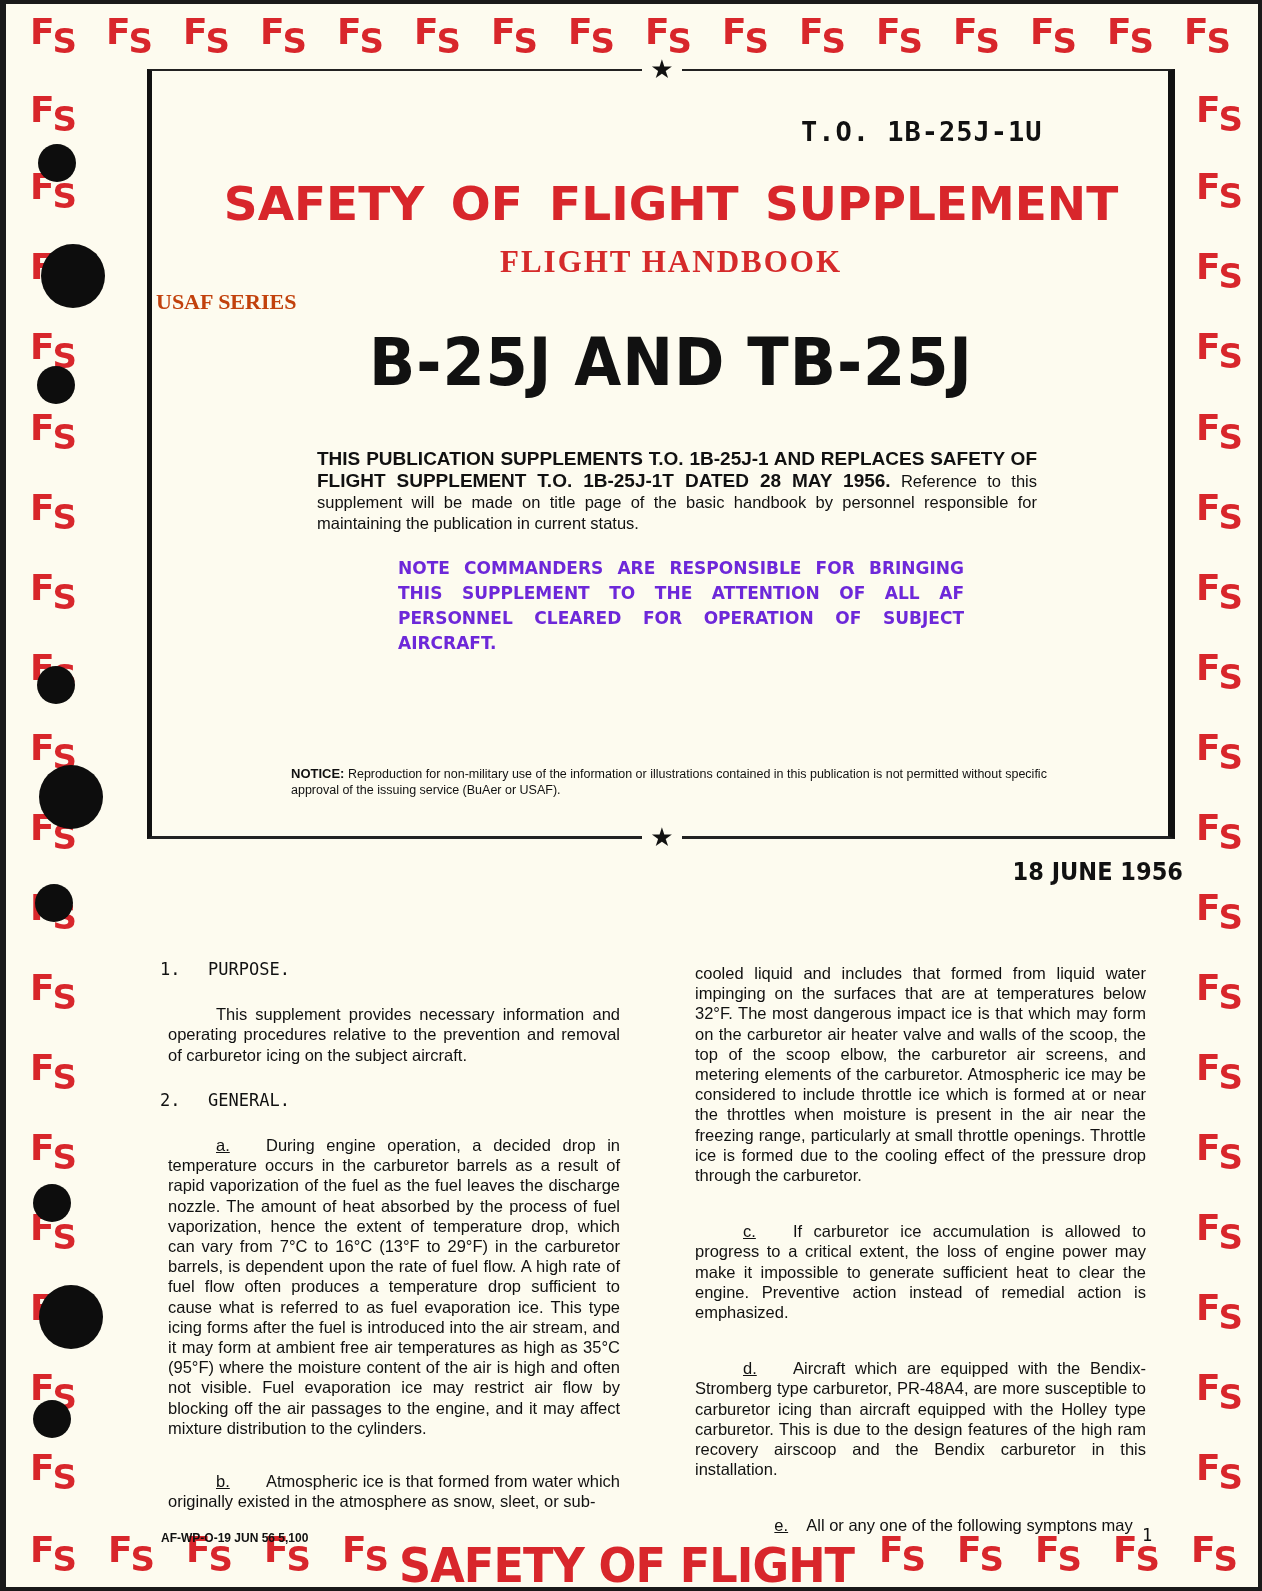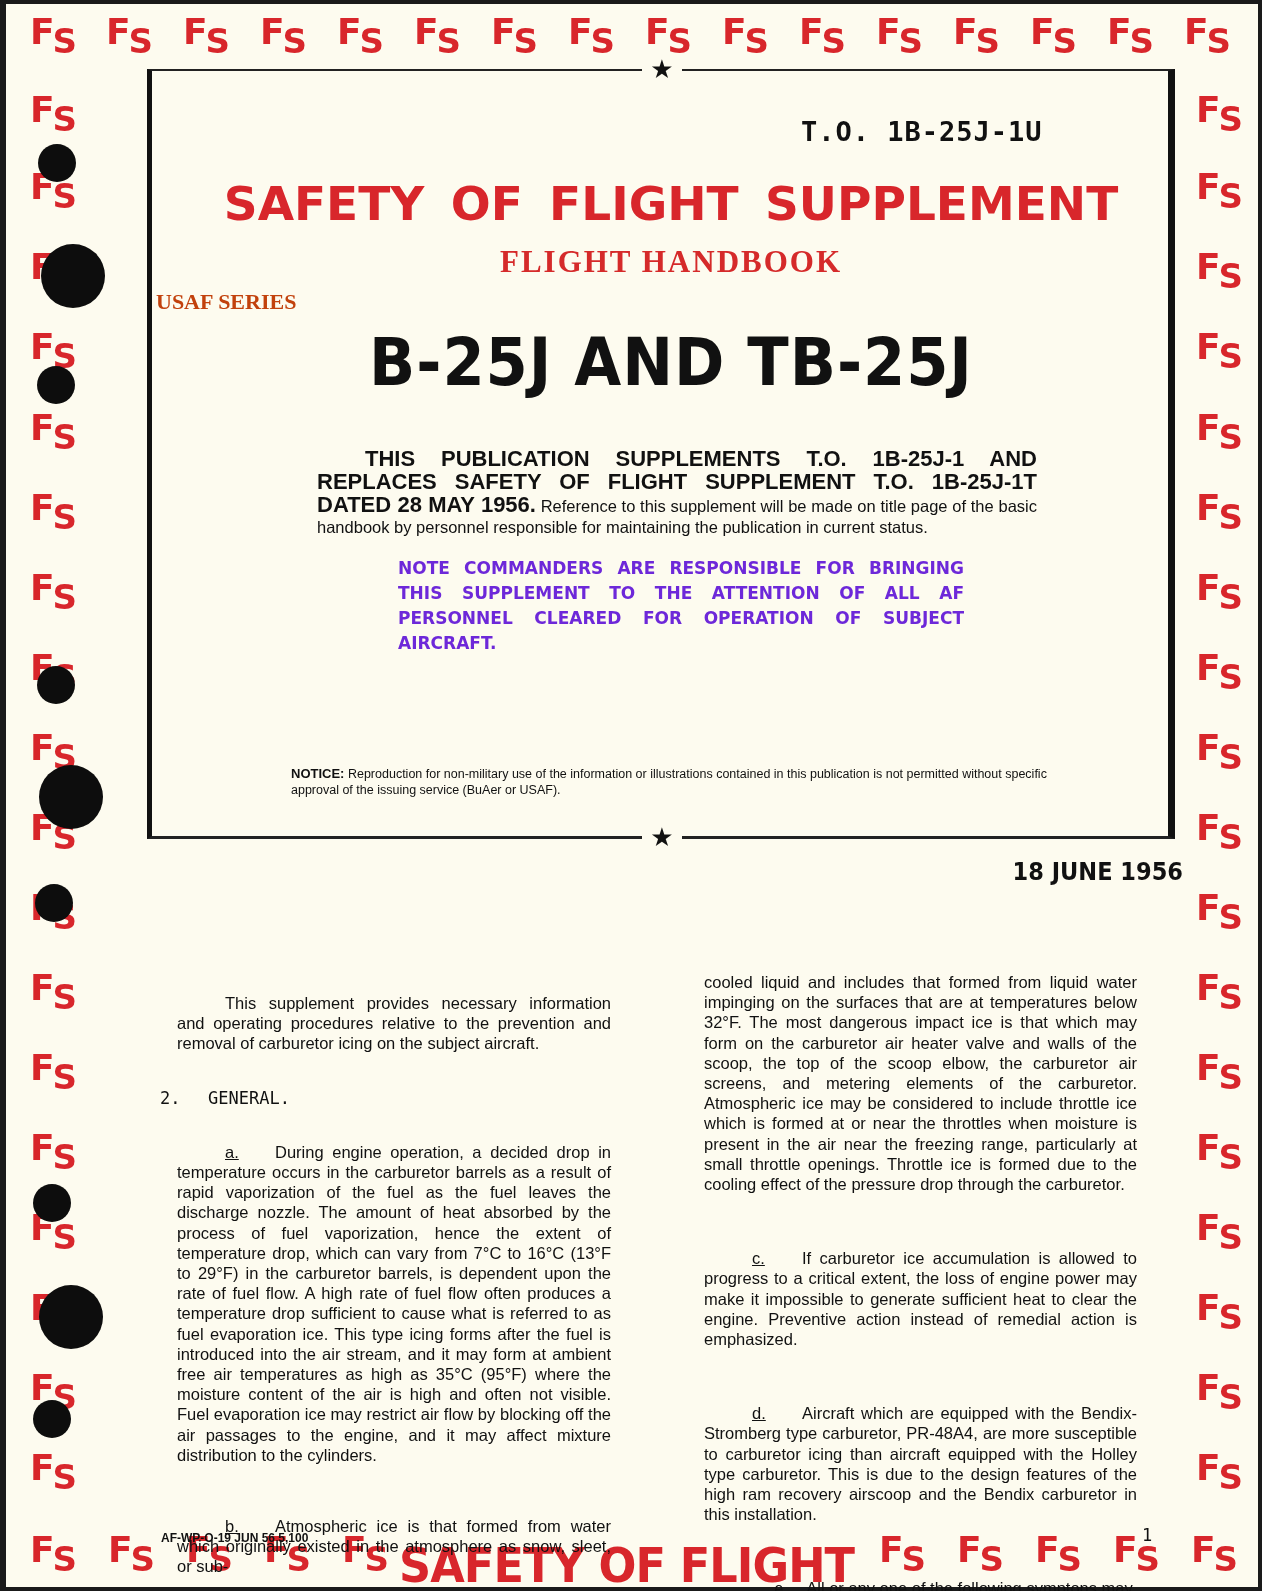--- a/index.html
+++ b/index.html
@@ -53,21 +53,21 @@
     transform: scaleX(0.92);
   }
   .aircraft-label {
     left: 150px; width: 1030px; top: 406px; text-align: center; color: #111;
     font-family: "Liberation Sans", sans-serif; font-weight: bold; font-size: 22px;
   }
   .intro {
     left: 311px; width: 720px; top: 444px; color: #111; font-size: 16.5px; line-height: 21px;
     font-family: "Liberation Sans", sans-serif; text-align: justify;
   }
-  .intro b { font-size: 22px; margin-left: 48px; }
+  .intro b { font-size: 19px; }
   .note-red {
     left: 392px; width: 566px; top: 552px; color: #6d28d9; font-weight: bold;
     font-family: "DejaVu Sans", sans-serif; font-size: 17px; line-height: 25px;
     text-align: justify; text-align-last: justify;
   }
   .authority {
     left: 150px; width: 1030px; top: 677px; text-align: center; color: #111; font-weight: bold;
     font-size: 12.5px; line-height: 16px; font-family: "Liberation Sans", sans-serif;
   }
   .notice {
@@ -80,21 +80,21 @@
     font-family: "DejaVu Sans", sans-serif; font-size: 25px; transform: scaleX(0.9); transform-origin: right;
   }
   .col {
     position: absolute; color: #111; font-family: "Liberation Sans", sans-serif;
     font-size: 16.5px; line-height: 20.2px; text-align: justify;
   }
   .col-left { left: 154px; width: 468px; top: 955px; }
   .col-right { left: 681px; width: 467px; top: 951px; }
   .heading { font-family: "DejaVu Sans Mono", monospace; font-size: 17px; margin: 0; }
   .heading .num { display: inline-block; width: 48px; }
-  .para { margin: 17px; }
+  .para { margin: 8px; }
   .indent { display: inline-block; width: 48px; }
   .sublabel { display: inline-block; width: 50px; text-decoration: underline; }
   .gap-s { height: 17px; }
   .gap-m { height: 20px; }
   .footer-code {
     left: 155px; top: 1527px; font-size: 12px; font-weight: bold; color: #111;
     font-family: "Liberation Sans", sans-serif;
   }
   .page-number {
     left: 1136px; top: 1521px; font-size: 17px; color: #111; font-family: "DejaVu Sans Mono", monospace;
@@ -209,20 +209,21 @@
   <div class="abs intro"><b>THIS PUBLICATION SUPPLEMENTS T.O. 1B-25J-1 AND REPLACES SAFETY OF FLIGHT SUPPLEMENT T.O. 1B-25J-1T DATED 28 MAY 1956.</b><span> Reference to this supplement will be made on title page of the basic handbook by personnel responsible for maintaining the publication in current status.</span></div>
 
   <div class="abs note-red">NOTE COMMANDERS ARE RESPONSIBLE FOR BRINGING THIS SUPPLEMENT TO THE ATTENTION OF ALL AF PERSONNEL CLEARED FOR OPERATION OF SUBJECT AIRCRAFT.</div>
 
 
   <div class="abs notice"><b>NOTICE:</b><span> Reproduction for non-military use of the information or illustrations contained in this publication is not permitted without specific approval of the issuing service (BuAer or USAF).</span></div>
 
   <div class="abs date">18 JUNE 1956</div>
 
   <div class="col col-left">
+    <p class="heading"><span class="num">1.</span><span>PURPOSE.</span></p>
     <div class="gap-s"></div>
     <p class="para"><span class="indent"></span><span>This supplement provides necessary information and operating procedures relative to the prevention and removal of carburetor icing on the subject aircraft.</span></p>
     <div class="gap-s"></div>
     <p class="heading"><span class="num">2.</span><span>GENERAL.</span></p>
     <div class="gap-s"></div>
     <p class="para"><span class="indent"></span><span class="sublabel">a.</span><span>During engine operation, a decided drop in temperature occurs in the carburetor barrels as a result of rapid vaporization of the fuel as the fuel leaves the discharge nozzle. The amount of heat absorbed by the process of fuel vaporization, hence the extent of temperature drop, which can vary from 7°C to 16°C (13°F to 29°F) in the carburetor barrels, is dependent upon the rate of fuel flow. A high rate of fuel flow often produces a temperature drop sufficient to cause what is referred to as fuel evaporation ice. This type icing forms after the fuel is introduced into the air stream, and it may form at ambient free air temperatures as high as 35°C (95°F) where the moisture content of the air is high and often not visible. Fuel evaporation ice may restrict air flow by blocking off the air passages to the engine, and it may affect mixture distribution to the cylinders.</span></p>
     <div class="gap-s"></div>
     <p class="para"><span class="indent"></span><span class="sublabel">b.</span><span>Atmospheric ice is that formed from water which originally existed in the atmosphere as snow, sleet, or sub-</span></p>
   </div>
 

